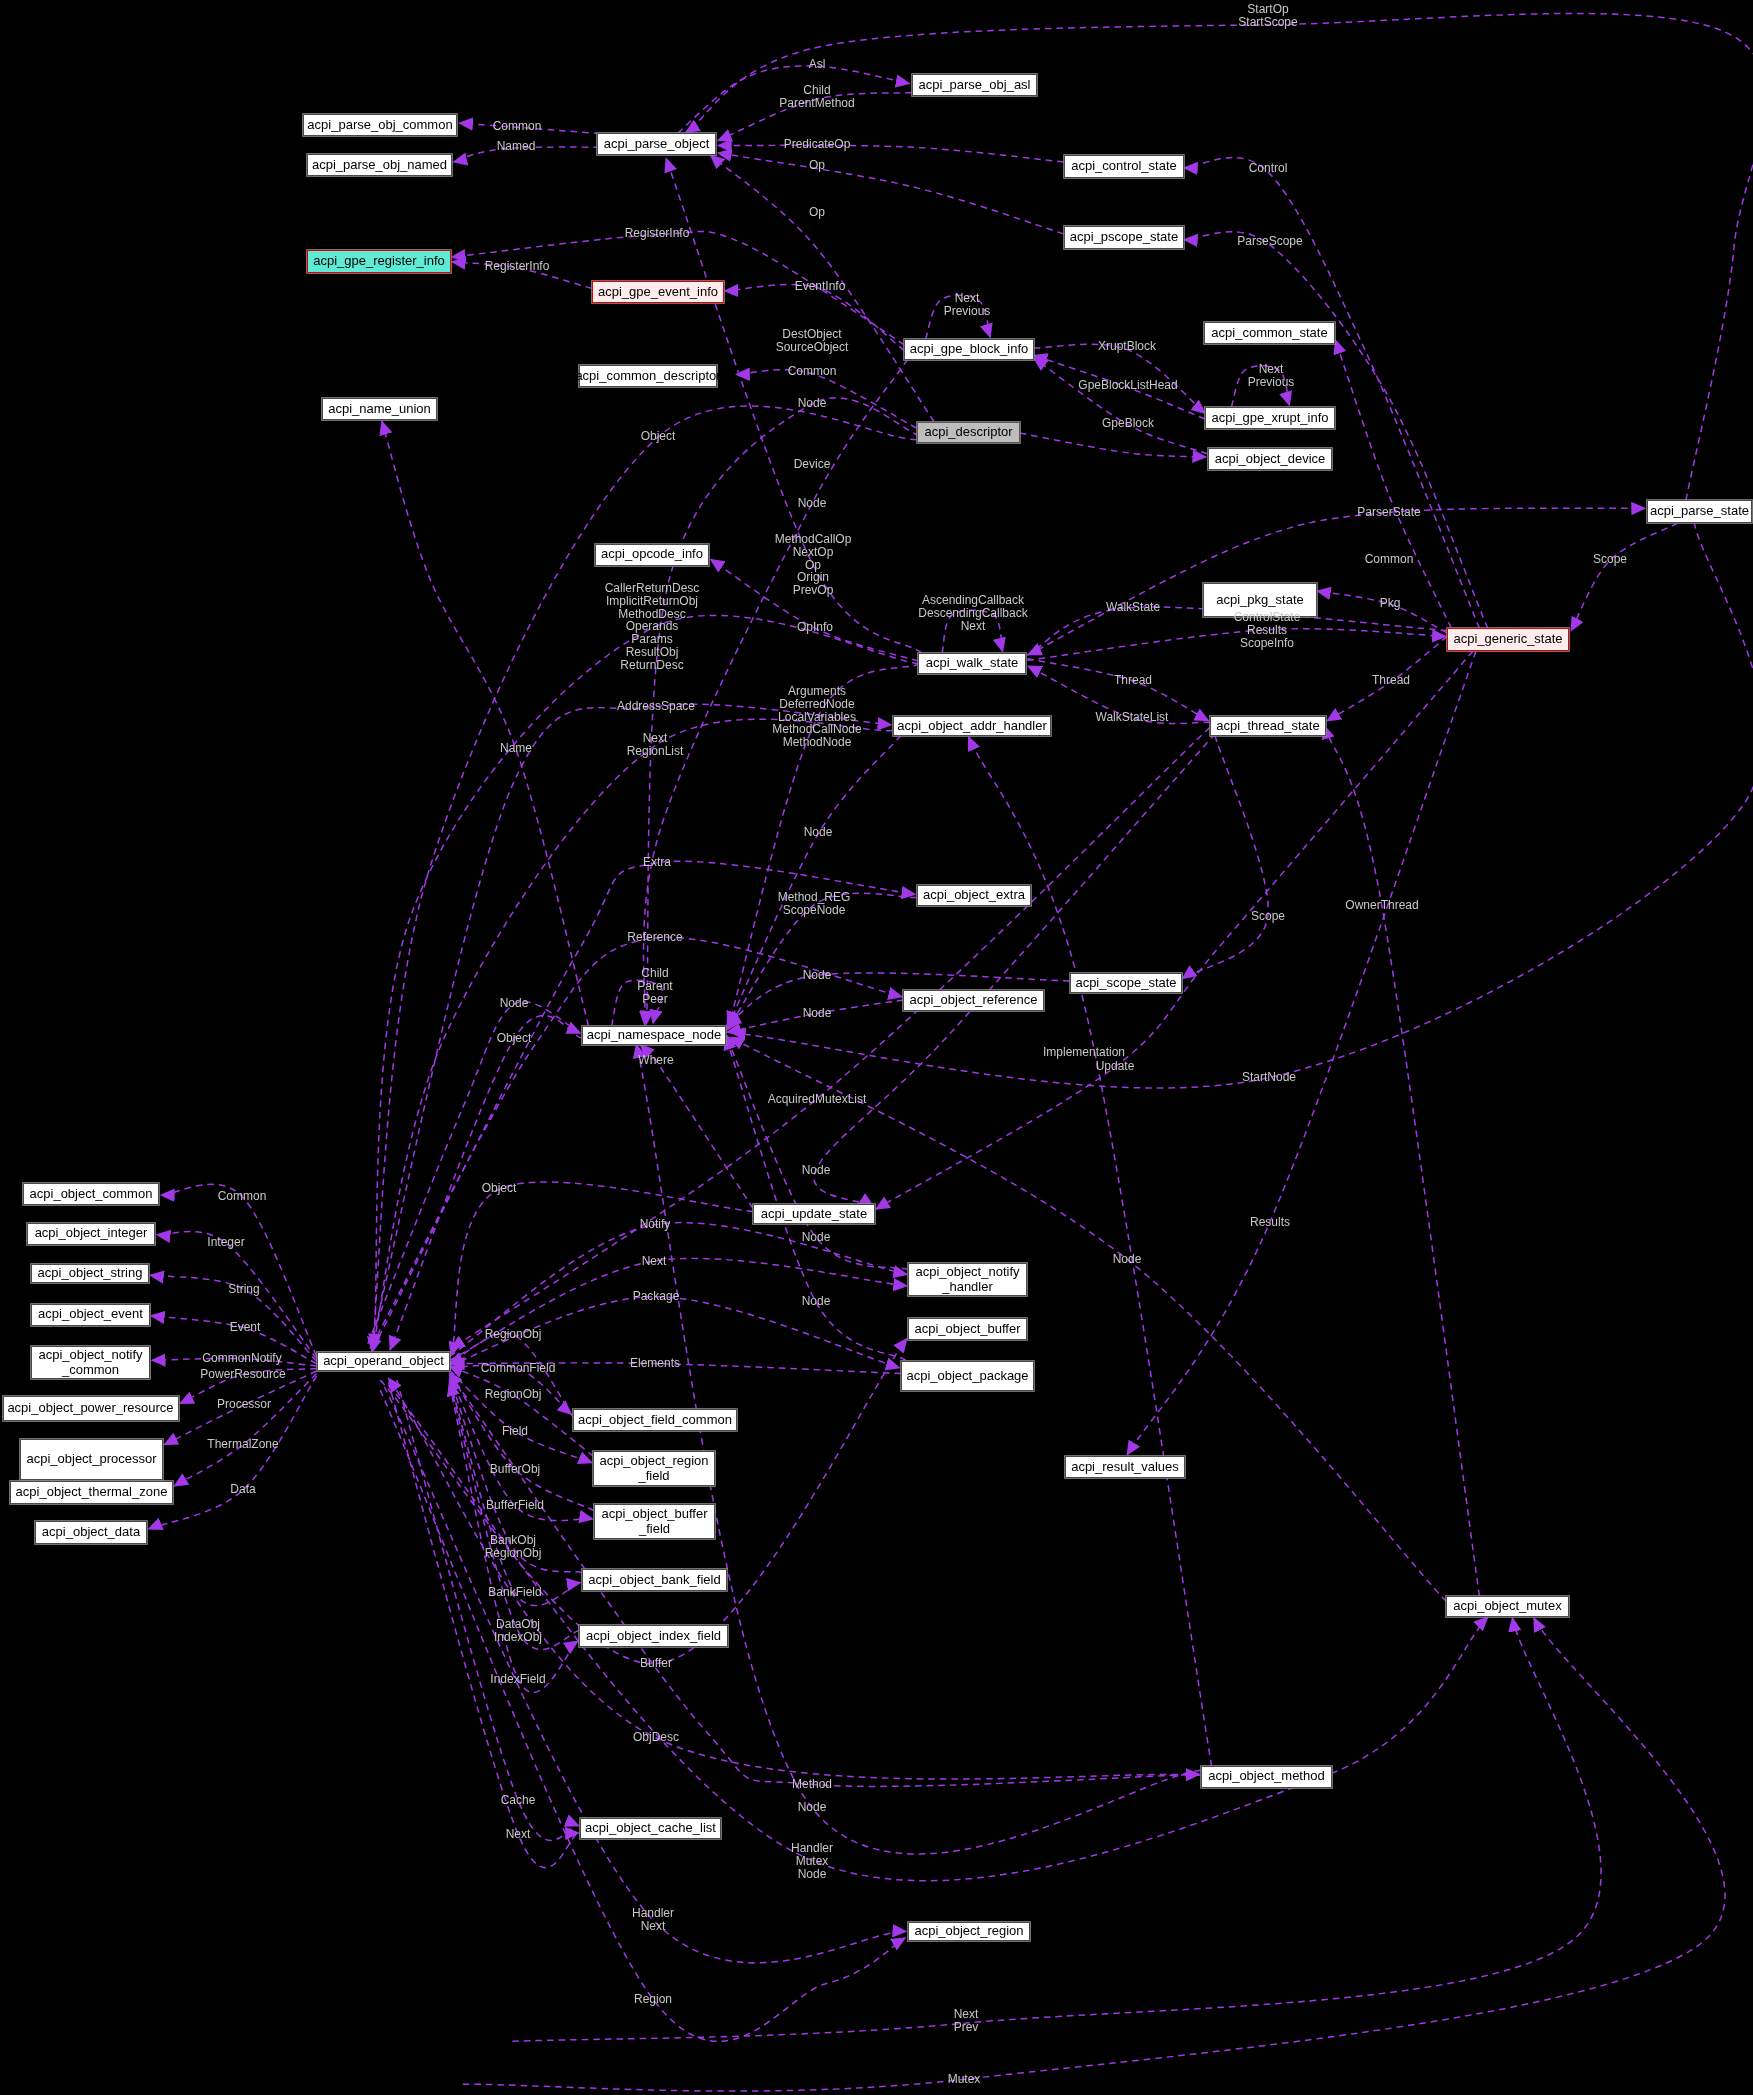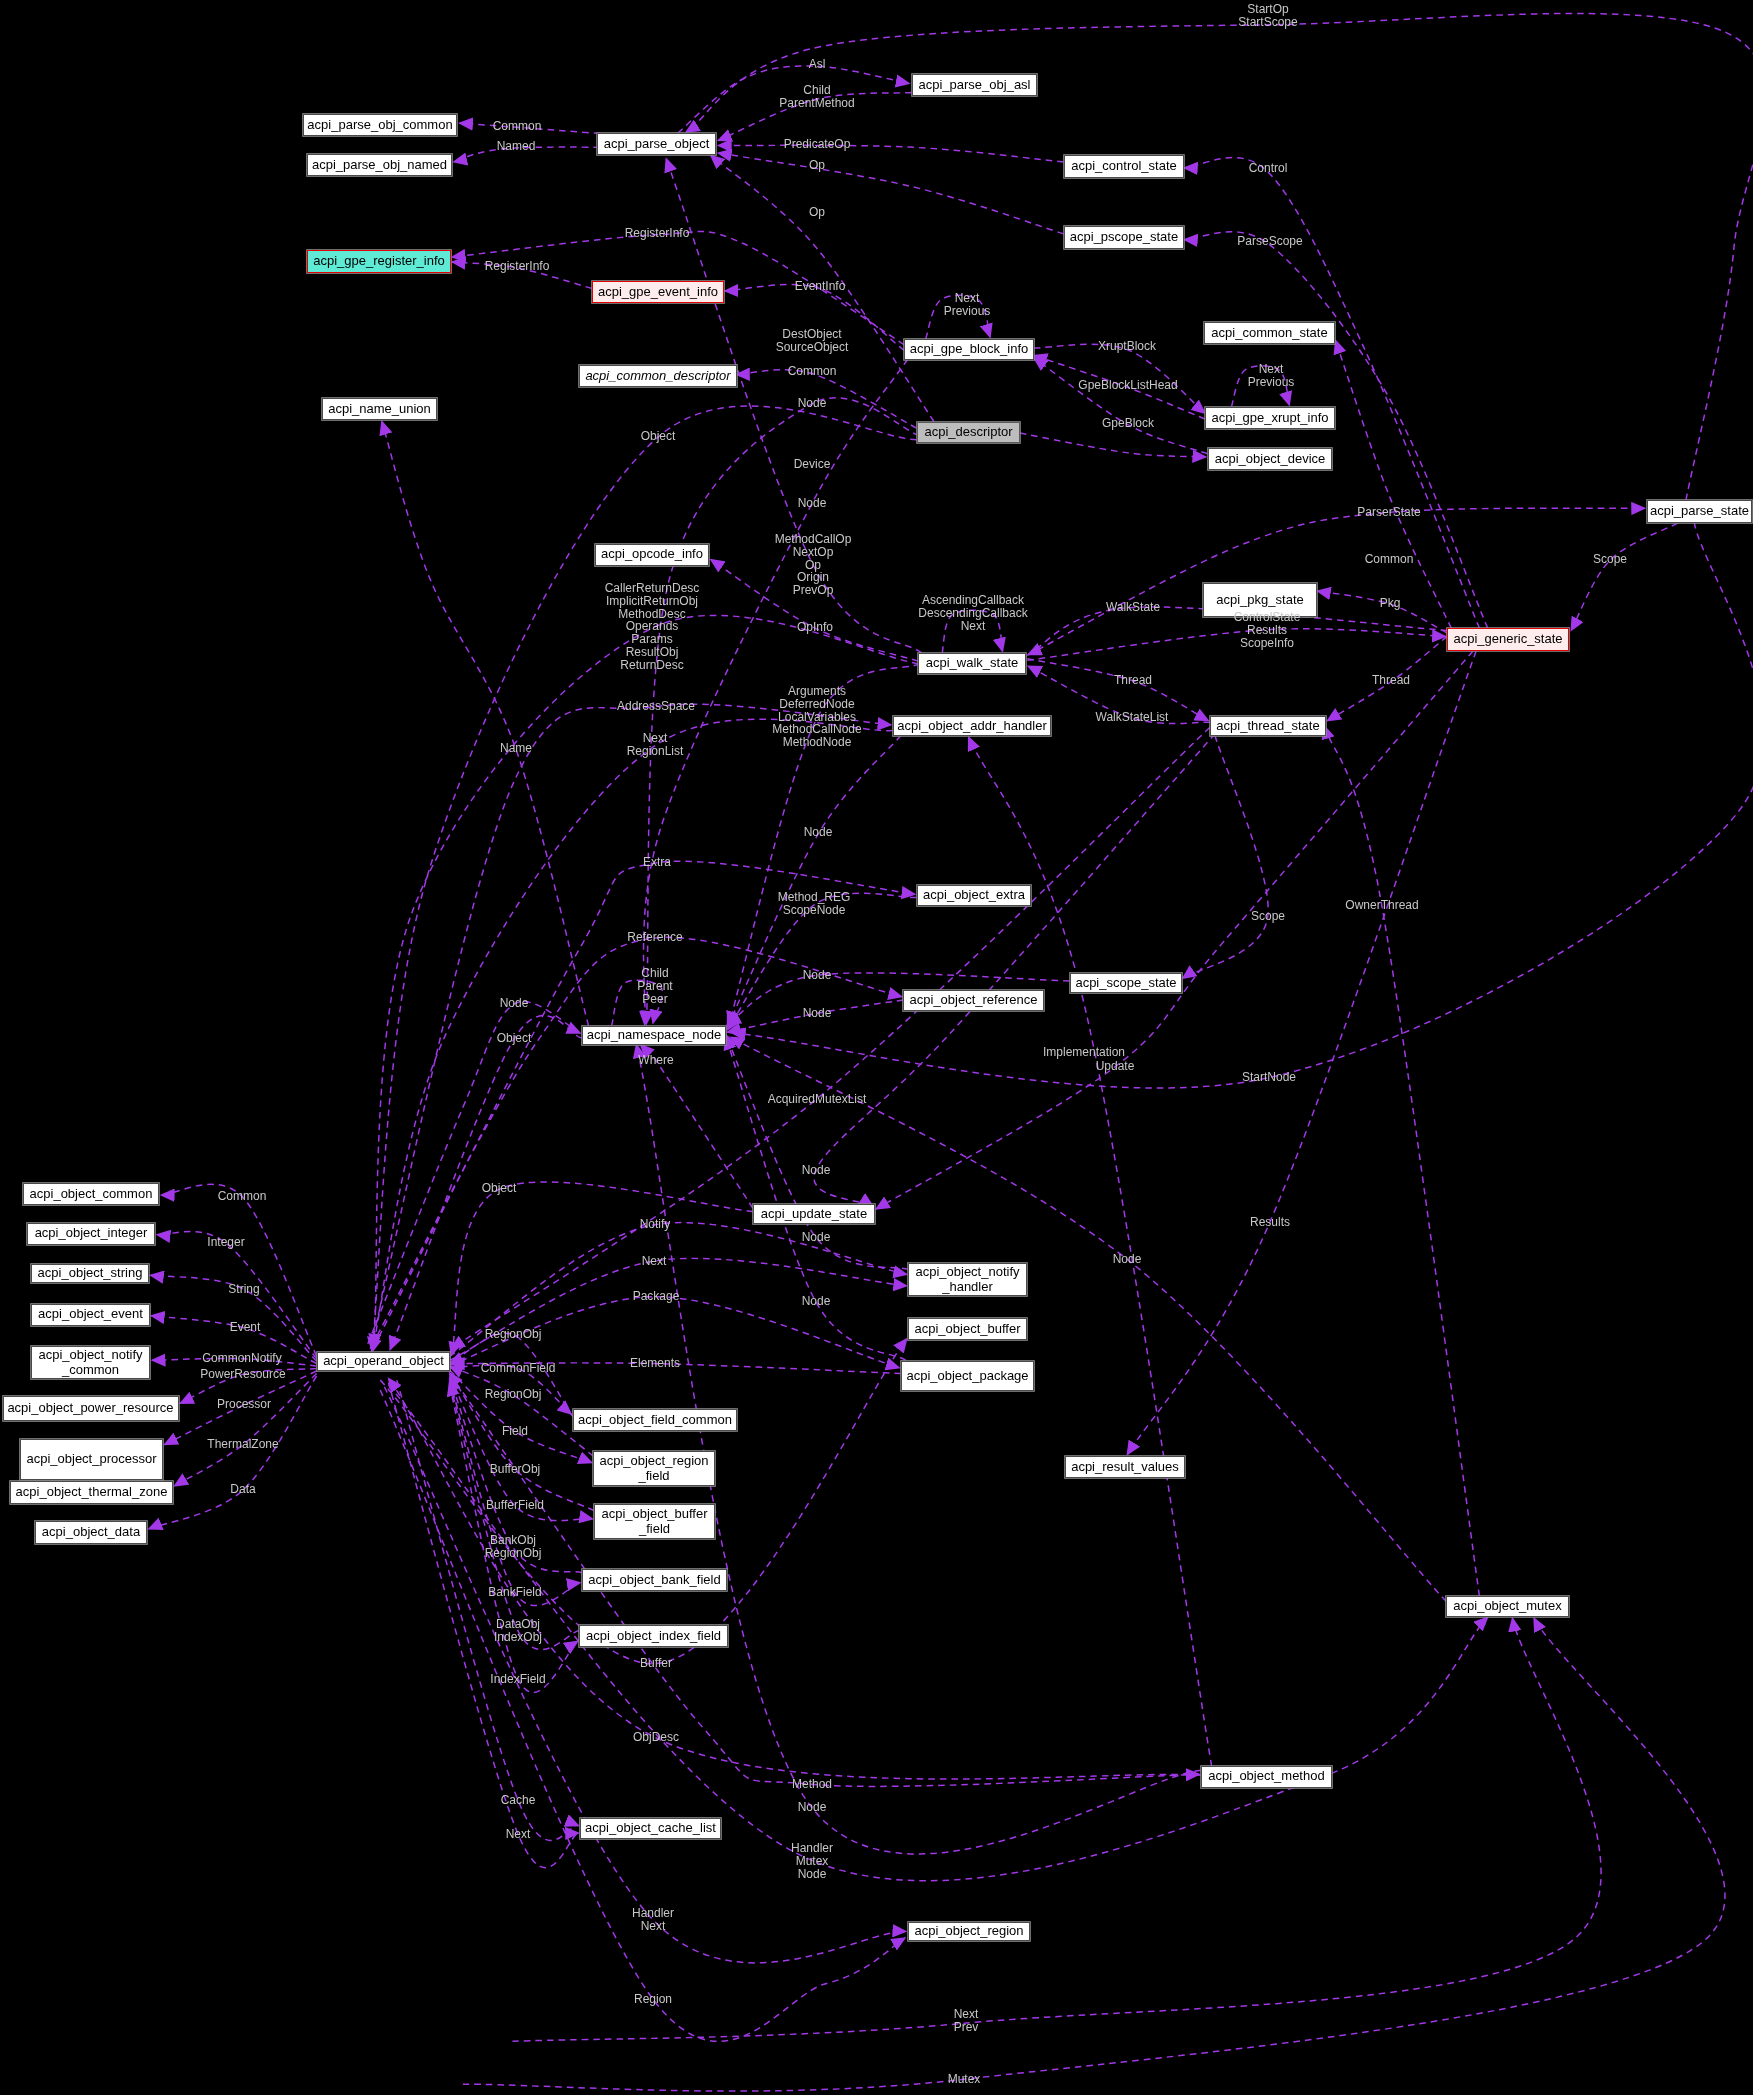--- a/index.html
+++ b/index.html
@@ -122,21 +122,21 @@
       <path d="M 460 1682 C 515.0 1804.8, 700.0 2299.3, 790 2419 C 880.0 2538.7, 949.2 2412.3, 1000 2400 C 1050.8 2387.7, 1079.2 2354.2, 1095 2345" fill="none" stroke="#A238E8" stroke-width="1.8" stroke-dasharray="8,6" marker-end="url(#arrow)"></path>
       <path d="M 620 2470 C 711.5 2466.3, 955.7 2468.0, 1169 2448 C 1382.3 2428.0, 1789.8 2431.7, 1900 2350 C 2010.2 2268.3, 1841.7 2023.3, 1830 1958" fill="none" stroke="#A238E8" stroke-width="1.8" stroke-dasharray="8,6" marker-end="url(#arrow)"></path>
       <path d="M 560 2522 C 661.0 2521.0, 916.0 2544.7, 1166 2516 C 1416.0 2487.3, 1945.0 2443.0, 2060 2350 C 2175.0 2257.0, 1890.0 2023.3, 1856 1958" fill="none" stroke="#A238E8" stroke-width="1.8" stroke-dasharray="8,6" marker-end="url(#arrow)"></path>
     </svg>
     <div class="node plain" style="left: 303px; top: 114px; width: 154px; height: 22px;">acpi_parse_obj_common</div>
     <div class="node plain" style="left: 307px; top: 154px; width: 145px; height: 22px;">acpi_parse_obj_named</div>
     <div class="node plain" style="left: 597px; top: 133px; width: 119px; height: 22px;">acpi_parse_object</div>
     <div class="node plain" style="left: 912px; top: 74px; width: 125px; height: 22px;">acpi_parse_obj_asl</div>
     <div class="node red" style="left: 307px; top: 250px; width: 144px; height: 23px;">acpi_gpe_register_info</div>
     <div class="node redpink" style="left: 592px; top: 281px; width: 132px; height: 22px;">acpi_gpe_event_info</div>
-    <div class="node plain" style="left: 579px; top: 365px; width: 158px; height: 22px; font-style: italic;">acpi_common_descriptor</div>
+    <div class="node plain" style="left: 579px; top: 365px; width: 138px; height: 22px;">acpi_common_descriptor</div>
     <div class="node plain" style="left: 322px; top: 398px; width: 115px; height: 22px;">acpi_name_union</div>
     <div class="node plain" style="left: 1064px; top: 155px; width: 120px; height: 23px;">acpi_control_state</div>
     <div class="node plain" style="left: 1064px; top: 226px; width: 120px; height: 23px;">acpi_pscope_state</div>
     <div class="node plain" style="left: 1204px; top: 322px; width: 131px; height: 22px;">acpi_common_state</div>
     <div class="node plain" style="left: 904px; top: 339px; width: 130px; height: 20.7px;">acpi_gpe_block_info</div>
     <div class="node plain" style="left: 1205px; top: 407px; width: 130px; height: 22px;">acpi_gpe_xrupt_info</div>
     <div class="node gray" style="left: 917px; top: 422px; width: 103px; height: 20.7px;">acpi_descriptor</div>
     <div class="node plain" style="left: 1208px; top: 448px; width: 124px; height: 22px;">acpi_object_device</div>
     <div class="node plain" style="left: 1647px; top: 500px; width: 105px; height: 23px;">acpi_parse_state</div>
     <div class="node plain" style="left: 1203px; top: 583px; width: 114px; height: 34px;">acpi_pkg_state</div>

